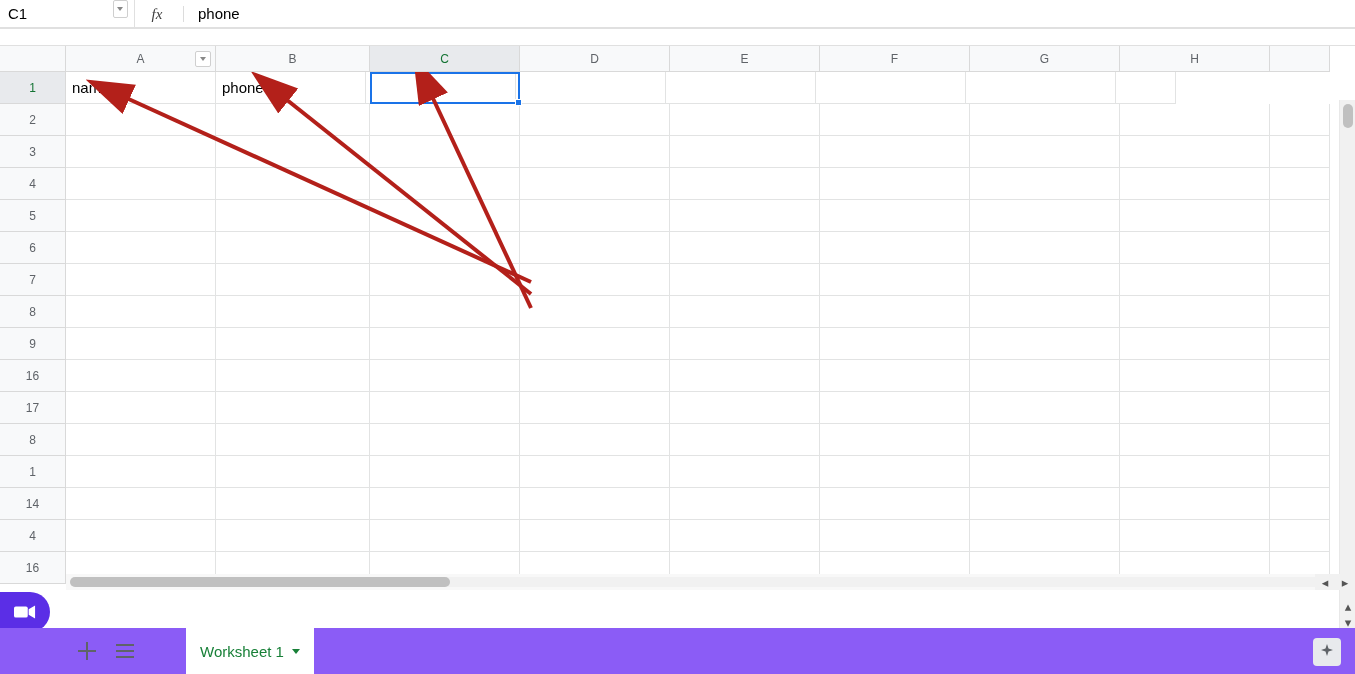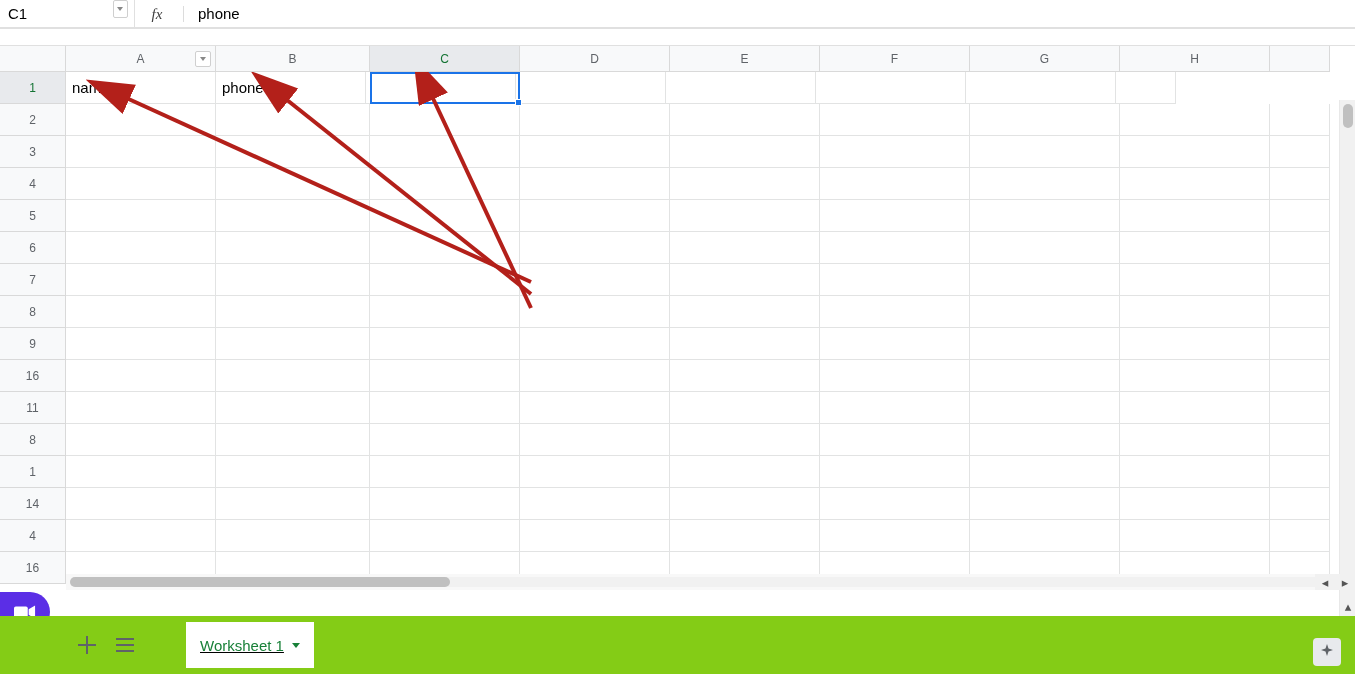--- a/index.html
+++ b/index.html
@@ -44,21 +44,21 @@
   .vscroll .btn-up{bottom:16px;} .vscroll .btn-down{bottom:0;}
 
   
   .hscroll-area { position:absolute; left:66px; bottom:0; right:16px; height:16px; background:#f8f8f8; display:flex; align-items:center;}
   .hscroll-track{ flex:1; height:10px; background:#f1f1f1; border-radius:5px; position:relative; margin:0 4px;}
   .hscroll-thumb{ position:absolute; left:0; top:0; height:10px; width:380px; background:#c0c0c0; border-radius:5px;}
   .hscroll-btns{ position:absolute; right:0; bottom:0; width:40px; height:16px; display:flex;}
   .hscroll-btns div{ width:20px; height:16px; display:flex; align-items:center; justify-content:center; color:#555; background:#f1f1f1;}
 
   
-  .footer { position: absolute; bottom: 0; left: 0; right: 0; height: 58px; background: #84cc16; display: flex; align-items: center; text-decoration: underline; }
+  .footer { position: absolute; bottom: 0; left: 0; right: 0; height: 46px; background: #8b5cf6; display: flex; align-items: center; }
   .record-btn { position: absolute; left: 0; bottom: 42px; width: 50px; height: 40px; background: #5b2ee6; border-radius: 0 24px 24px 0; display: flex; align-items: center; justify-content: center; }
   .footer .add { width: 34px; height: 34px; display: flex; align-items:center; justify-content:center; font-size: 22px; color:#5f6368; margin-left: 70px;}
   .footer .all { width: 34px; height: 34px; display: flex; align-items:center; justify-content:center; margin-left:4px;}
   .footer .tab { margin-left: 44px; padding: 0 14px; height: 46px; display:flex; align-items:center; background:#fff; color:#188038; font-weight:500; font-size:15px; gap:8px;}
   .footer .explore { position:absolute; right:14px; bottom:8px; width:28px; height:28px; background:#e8eaed; border-radius:4px; display:flex; align-items:center; justify-content:center;}
   .caret { display:inline-block; width:0; height:0; border-left:4px solid transparent; border-right:4px solid transparent; border-top:5px solid currentColor;}
   .caret-sm { display:inline-block; width:0; height:0; border-left:3px solid transparent; border-right:3px solid transparent; border-top:4px solid #888;}
 </style>
 </head>
 <body>
@@ -98,21 +98,21 @@
     <div class="rh rh-selected">1</div>
     <div class="rh">2</div>
     <div class="rh">3</div>
     <div class="rh">4</div>
     <div class="rh">5</div>
     <div class="rh">6</div>
     <div class="rh">7</div>
     <div class="rh">8</div>
     <div class="rh">9</div>
     <div class="rh">16</div>
-    <div class="rh">11</div>
+    <div class="rh">17</div>
     <div class="rh">8</div>
     <div class="rh">1</div>
     <div class="rh">14</div>
     <div class="rh">4</div>
     <div class="rh">16</div>
   </div>
 
   <div class="cells">
 
     <div class="cell-row">

